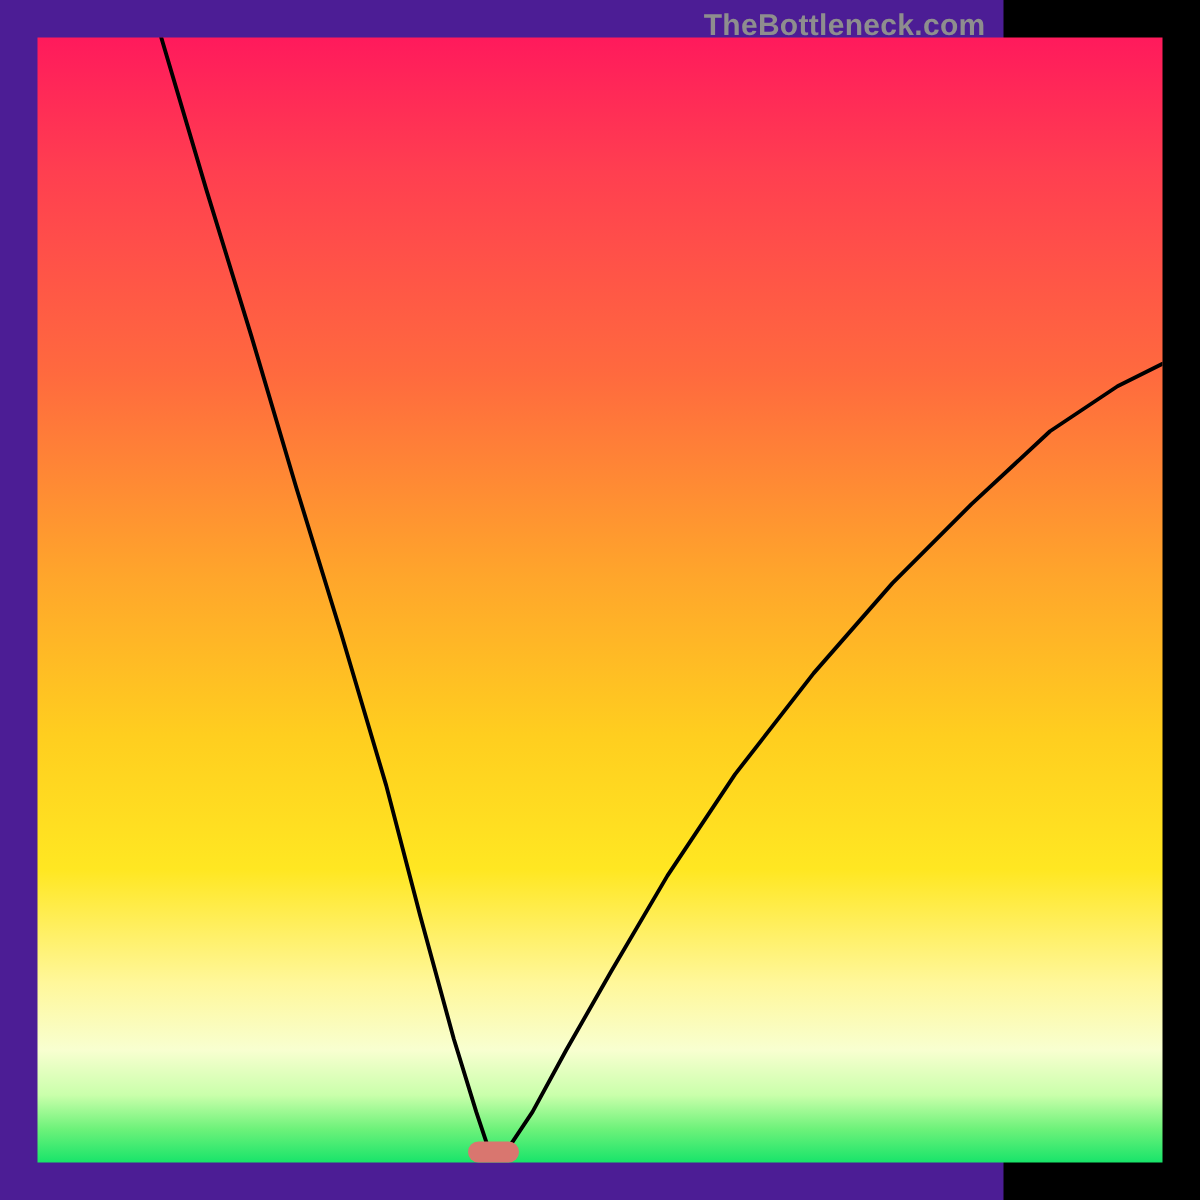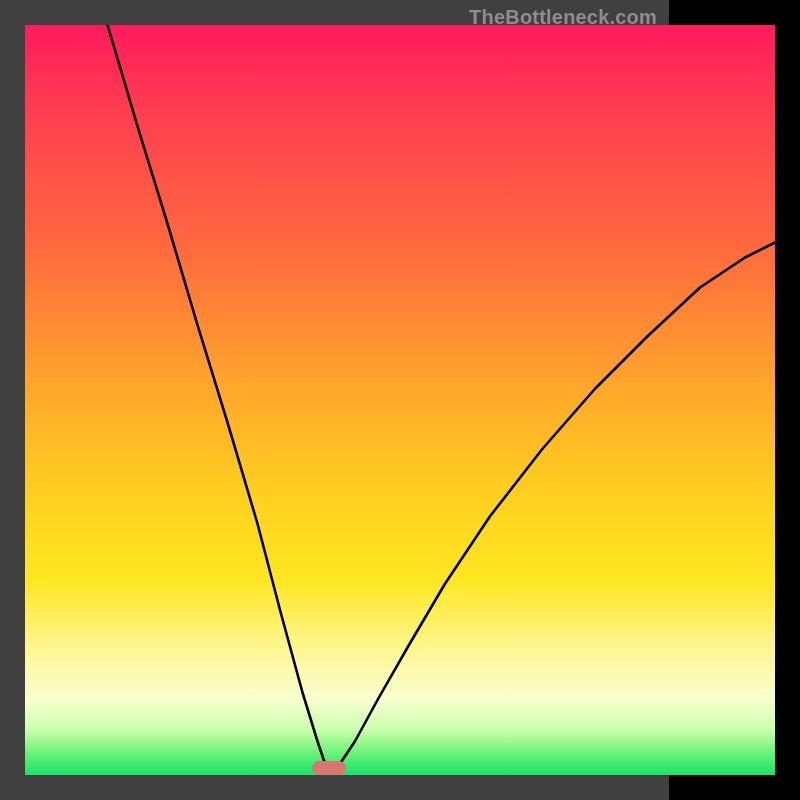--- a/index.html
+++ b/index.html
@@ -8,21 +8,21 @@
     width: 800px;
     height: 800px;
     background: #000;
     overflow: hidden;
     font-family: Arial, Helvetica, sans-serif;
   }
   .wrap {
     position: relative;
     width: 669px;
     height: 800px;
-    background: #404040;
+    background: #4c1d95;
   }
   .plot {
     position: absolute;
     left: 25px;
     top: 25px;
     width: 750px;
     height: 750px;
     
     background: linear-gradient(
       to bottom,

